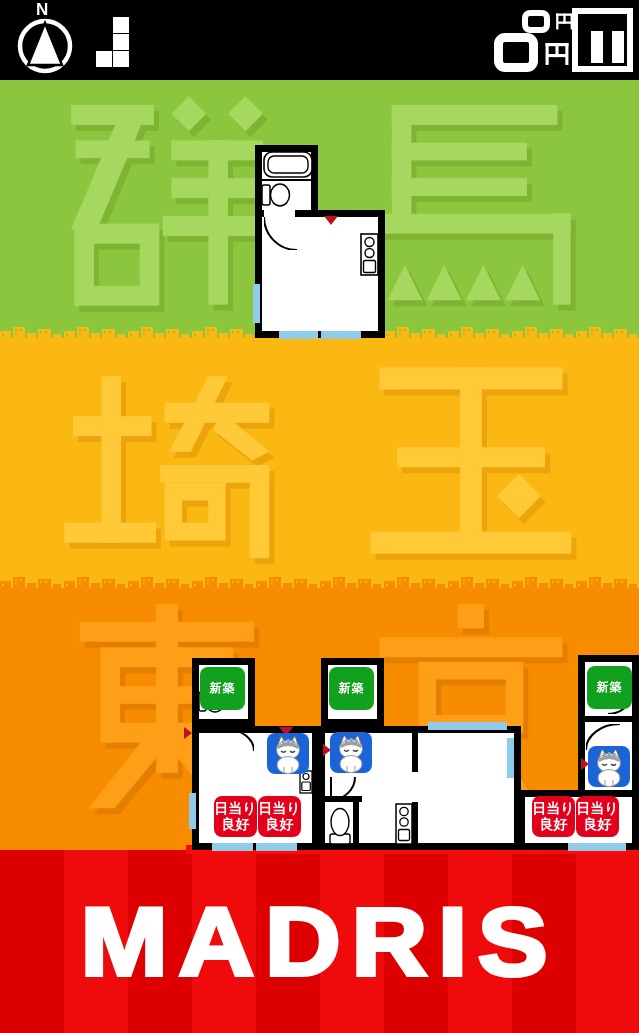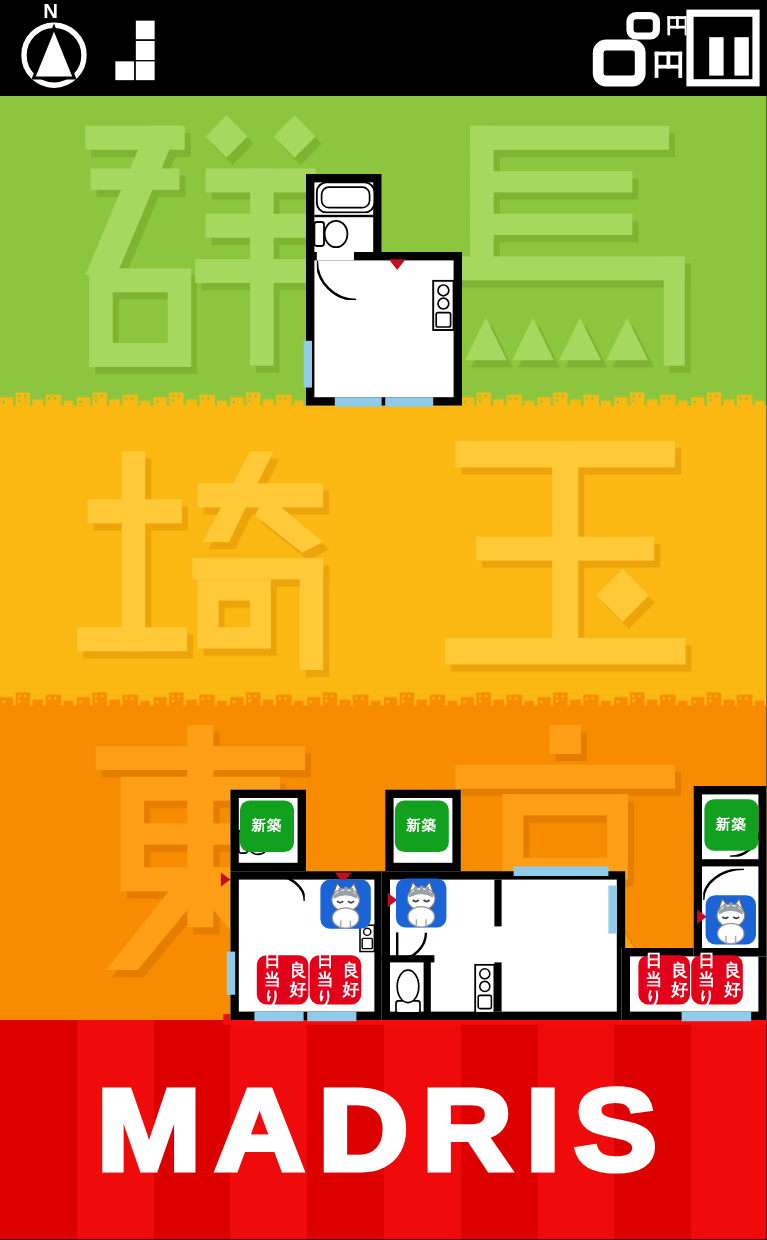--- a/index.html
+++ b/index.html
@@ -28,21 +28,21 @@
   
   .room{position:absolute;box-sizing:border-box;background:#fff;border:7px solid #000;z-index:4;}
   .detail{position:absolute;z-index:5;}
   .wall{position:absolute;background:#000;z-index:5;}
   .gap{position:absolute;background:#fff;z-index:5;}
   .window{position:absolute;background:#90CBEA;z-index:6;}
   .arr-down{position:absolute;width:0;height:0;border-left:7px solid transparent;border-right:7px solid transparent;border-top:9px solid #C01020;z-index:7;}
   .arr-right{position:absolute;width:0;height:0;border-top:6px solid transparent;border-bottom:6px solid transparent;border-left:8px solid #C01020;z-index:7;}
   .badge{position:absolute;z-index:7;border-radius:8px;color:#fff;display:flex;align-items:center;justify-content:center;text-align:center;font-weight:bold;}
   .badge-green{width:45px;height:43px;background:#12A01F;font-size:12px;letter-spacing:1px;}
-  .badge-red{width:43px;height:41px;background:#E3001B;flex-direction:row;font-size:14px;line-height:1.12;}
+  .badge-red{width:43px;height:41px;background:#E3001B;flex-direction:column;font-size:14px;line-height:1.12;}
   .badge-cat{width:42px;height:41px;background:#1A64D8;}
   .ground{position:absolute;left:186px;top:845px;width:453px;height:9px;background:#FA0A0A;z-index:3;}
   
   .logo{position:absolute;left:0;top:882px;width:639px;height:120px;display:flex;align-items:center;justify-content:center;
         color:#fff;font-weight:bold;font-size:97px;letter-spacing:10px;-webkit-text-stroke:4px #fff;
         transform:scaleX(1.08);z-index:6;}
 </style>
 </head>
 <body>
 

